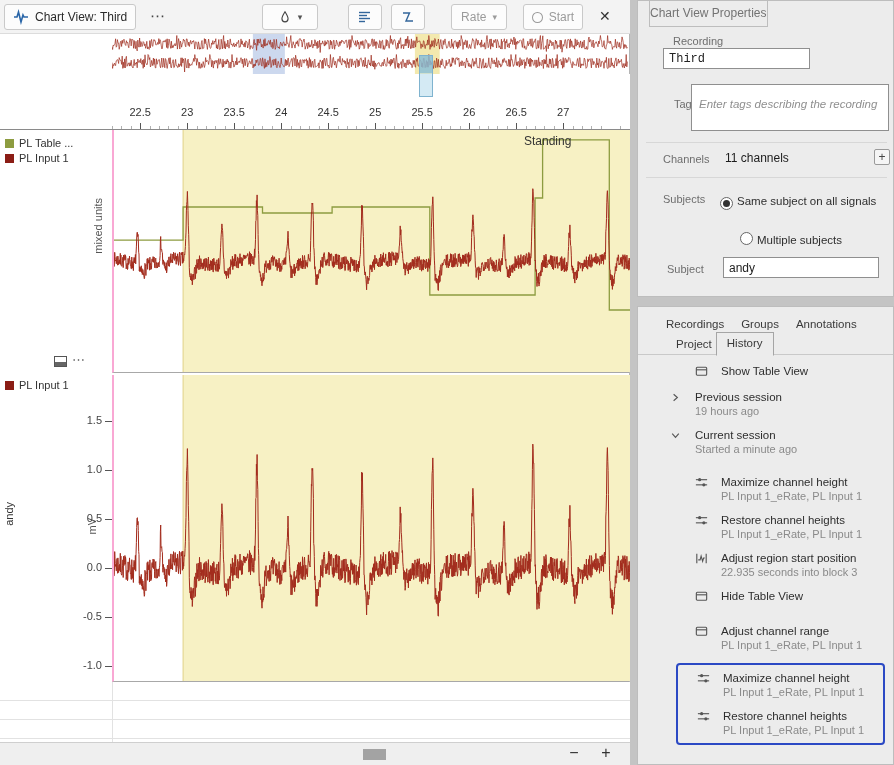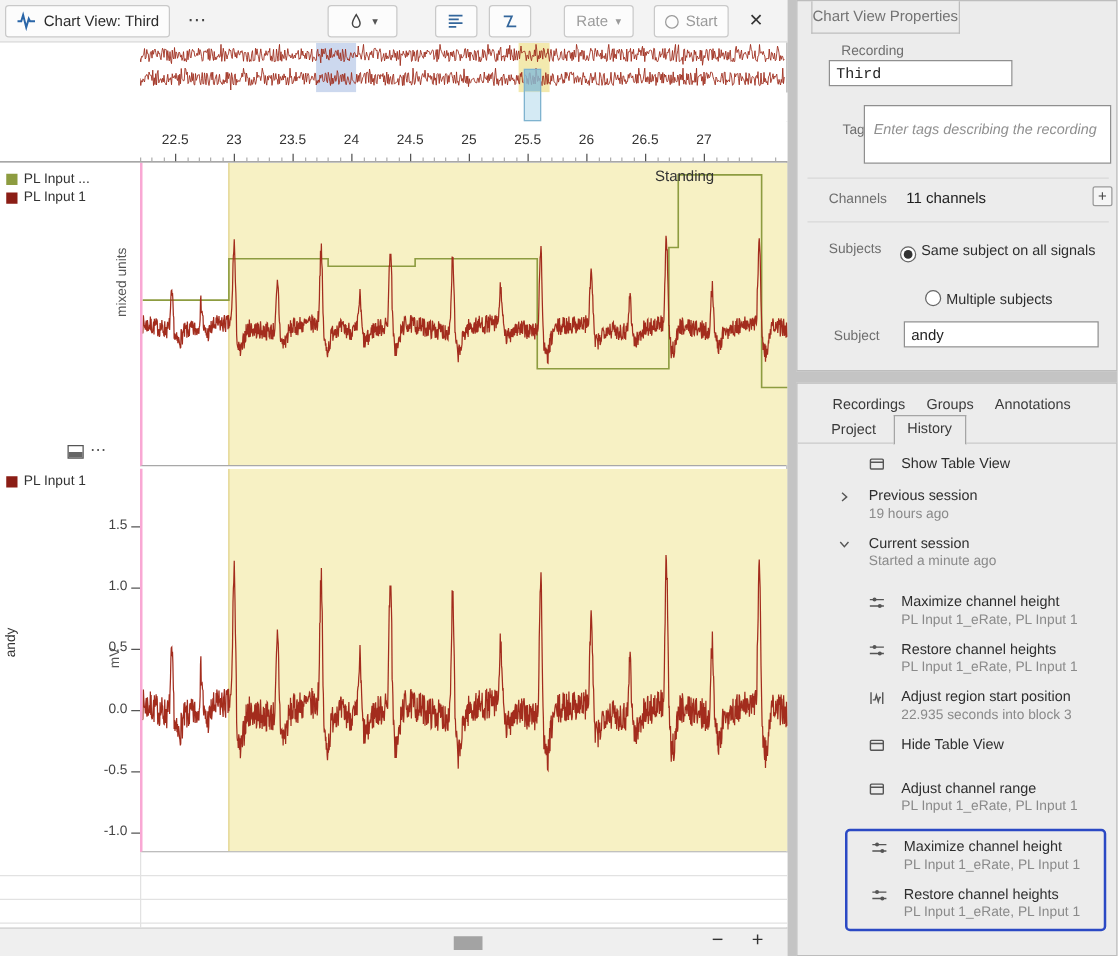--- a/index.html
+++ b/index.html
@@ -82,21 +82,21 @@
   .tags::placeholder{font-style:italic;color:#8f8f8f;font-size:11.5px}
   .hr{position:absolute;left:8px;width:241px;height:1px;background:#d7d7d7}
   .plus-btn{position:absolute;left:236px;top:148px;width:16px;height:16px;border:1px solid #9a9a9a;background:#f5f5f5;color:#444;font-size:12px;line-height:14px;text-align:center;border-radius:2px;cursor:pointer}
   .radio{position:absolute;width:13px;height:13px;border:1px solid #666;border-radius:50%;background:#fff;cursor:pointer}
   .radio.sel::after{content:'';position:absolute;left:2px;top:2px;width:7px;height:7px;border-radius:50%;background:#333}
   .rlabel{position:absolute;font-size:11.5px;color:#2e2e2e;line-height:1.4}
 
   .hist-panel{position:absolute;left:637px;top:306px;width:257px;height:459px;background:#ececec;border:1px solid #bdbdbd;overflow:hidden}
   .h-tabs{position:absolute;left:0;display:flex;font-size:11.5px;color:#3a3a3a;z-index:2}
   .row1{top:9px;padding-left:28px;gap:17px}
-  .row2{top:29px;padding-left:27px;gap:14px}
+  .row2{top:29px;padding-left:38px;gap:4px}
   .h-tab{cursor:pointer;padding:2px 0}
   .h-tab.active{border:1px solid #a5a5a5;border-bottom:1px solid #ececec;background:#ececec;padding:4px 10px 6px;position:relative;top:-4px;z-index:3}
   .h-sep{position:absolute;left:0;top:47px;width:255px;height:1px;background:#c9c9c9}
   .hist-list{position:absolute;left:0;top:48px;width:255px;bottom:0;padding-top:4px;overflow:hidden}
   .h-item{display:flex;align-items:flex-start;padding:5px 6px 5px 0;cursor:pointer}
   .h-item.session{padding-left:30px}
   .h-item.sub{padding-left:56px}
   .h-item.gap{margin-top:9px}
   .h-selbox{border:2px solid #2b49c4;border-radius:4px;margin:6px 8px 0 38px;padding:1px 0}
   .h-selbox .h-item{padding-left:18px}
@@ -225,21 +225,21 @@
         <div class="ax-minor" style="left: 572.546px;"></div>
         <div class="ax-minor" style="left: 581.945px;"></div>
         <div class="ax-minor" style="left: 591.344px;"></div>
         <div class="ax-minor" style="left: 600.743px;"></div>
         <div class="ax-minor" style="left: 619.541px;"></div>
       </div>
 
     <div class="legend legend1">
       <div class="leg-row">
           <span class="swatch"></span>
-          <span class="leg-lab">PL Input ...</span>
+          <span class="leg-lab">PL Table ...</span>
         </div>
       <div class="leg-row">
           <span class="swatch red"></span>
           <span class="leg-lab">PL Input 1</span>
         </div>
     </div>
     <div class="ylab ylab1">mixed units</div>
 
     <div class="ch ch1">
       <svg width="516" height="242">

